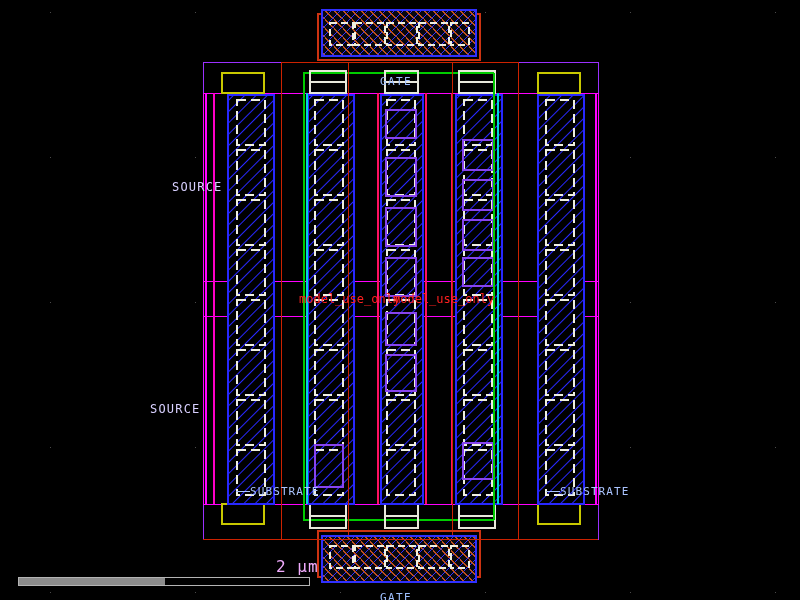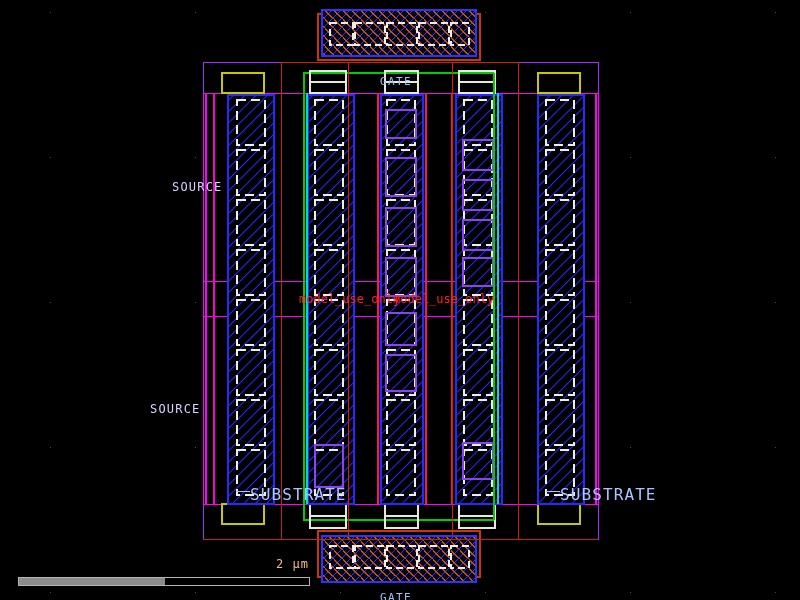--- a/index.html
+++ b/index.html
@@ -33,38 +33,38 @@
     white-space: pre;
     pointer-events: none;
   }
   #label-drain, #label-source {
     color: #d8d0ff;
     font-size: 12px;
     letter-spacing: 1.2px;
   }
   .label-substrate {
     color: #aac4ff;
-    font-size: 16px;
+    font-size: 11px;
     letter-spacing: 1.1px;
   }
   .label-gate {
     color: #9fc0ff;
     font-size: 11px;
     letter-spacing: 1.4px;
     margin-top: 38px;
   }
   .label-modeluse {
     color: #ff2020;
     font-size: 12px;
     letter-spacing: 0px;
   }
   #scale-text {
     position: absolute;
-    color: #fdba74;
-    font-size: 12px;
+    color: #f0abfc;
+    font-size: 16px;
     letter-spacing: 1px;
   }
   #scalebar {
     position: absolute;
     left: 18px;
     top: 577px;
     width: 292px;
     height: 9px;
     border: 1px solid #b4b4b4;
     box-sizing: border-box;

